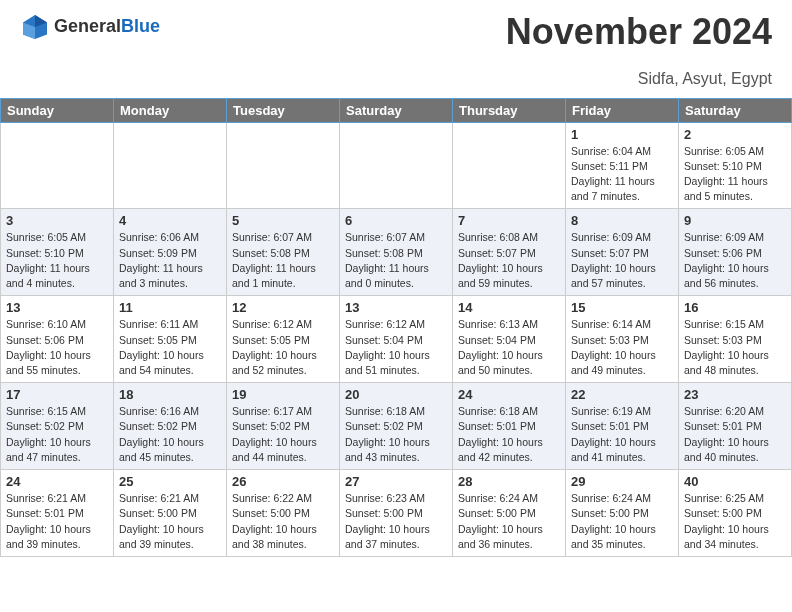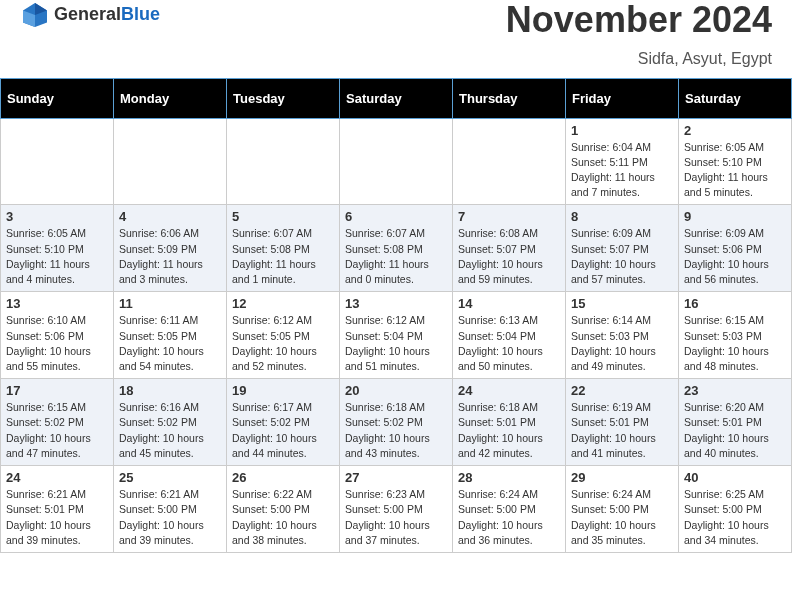--- a/index.html
+++ b/index.html
@@ -7,21 +7,21 @@
       font-family: Arial, sans-serif;
       background: #fff;
       width: 792px;
       min-height: 612px;
       padding: 0;
     }
     .header {
       display: flex;
       justify-content: space-between;
       align-items: flex-start;
-      padding: 0 20px 10px 20px;
+      padding: 12px 20px 10px 20px;
     }
     .logo {
       display: flex;
       align-items: center;
     }
     .logo-text {
       line-height: 1.1;
     }
     .logo-icon {
       width: 30px;
@@ -34,34 +34,34 @@
     .month-title {
       font-size: 36px;
       font-weight: bold;
       color: #333;
       line-height: 1.1;
       margin-left: 20px;
     }
     .location {
       font-size: 16px;
       color: #555;
-      margin-top: 10px;
+      margin-top: 18px;
     }
     .calendar {
       width: 100%;
       border-collapse: collapse;
       margin: 0;
       font-size: 11px;
     }
     .calendar th {
-      background-color: #000000;
+      background-color: #737373;
       color: #fff;
       font-weight: bold;
       font-size: 13px;
-      padding: 12px 6px;
+      padding: 4px 6px;
       text-align: left;
       border: 1px solid #5a9fd4;
     }
     .calendar td {
       border: 1px solid #ccc;
       vertical-align: top;
       padding: 4px 5px;
       width: 113px;
       min-height: 80px;
       background: #fff;

